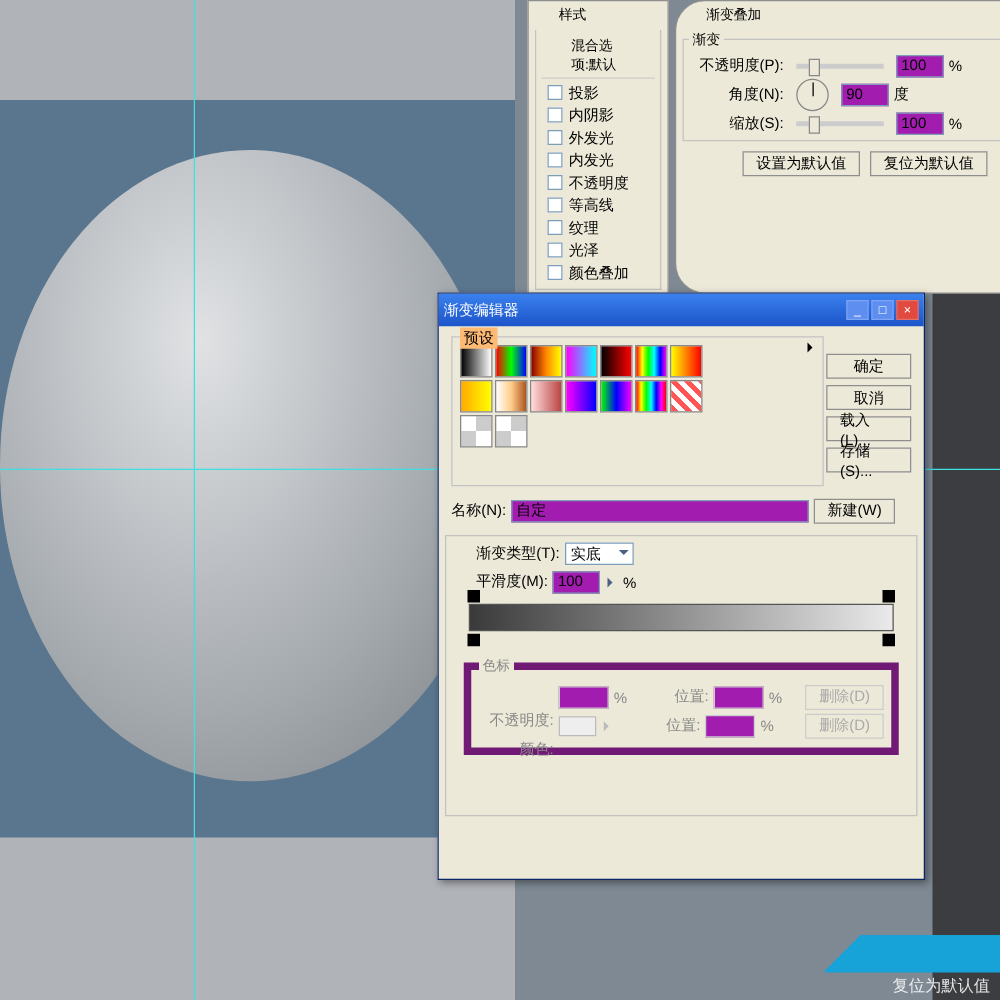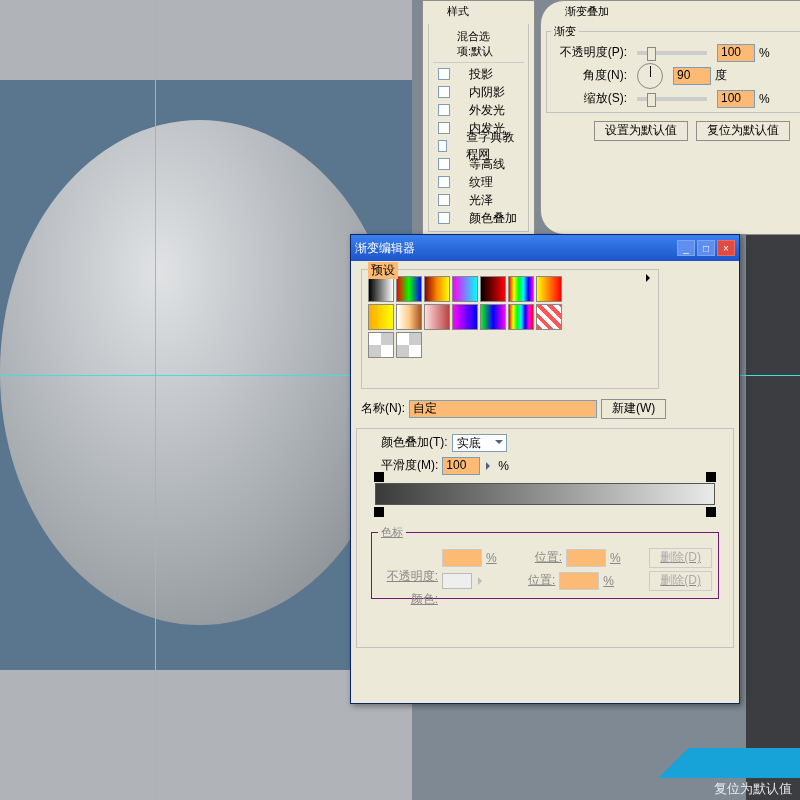--- a/index.html
+++ b/index.html
@@ -15,47 +15,47 @@
 .panel{position:absolute;background:#ece9d8;border:1px solid #8e8e8e;}
 .styles{left:422px;top:0;width:113px;height:250px;}
 .grad{left:540px;top:0;width:304px;height:235px;border-radius:24px;}
 .ptitle{padding:3px 24px;font-size:11px;}
 .group{border:1px solid #c2c2c2;margin:2px 5px 6px;padding:2px 4px 2px;}
 .group legend{padding:0 3px;font-size:11px;}
 .row{display:flex;align-items:center;height:23px;gap:4px;font-size:11px;}
 .row .lab{width:76px;text-align:right;}
 .sel{border:1px solid #7e9db9;background:#fff;height:18px;padding:0 14px 0 4px;position:relative;}
 .sel::after{content:"";position:absolute;right:3px;top:5px;border:4px solid transparent;border-top-color:#4d6185;}
-.num{border:1px solid #7e9db9;background:#fdba74;height:18px;width:38px;padding:0 3px;text-align:left;}
+.num{border:1px solid #7e9db9;background:#a21caf;height:18px;width:38px;padding:0 3px;text-align:left;}
 .chk{width:12px;height:12px;border:1px solid #7e9db9;background:#fff;display:inline-block;margin-right:3px;position:relative;}
 .chk.on::after{content:"";position:absolute;left:1px;top:-1px;width:10px;height:10px;border:solid #2e7d32;border-width:0 0 2px 2px;transform:rotate(-50deg) scale(.6);}
 .btn{border:1px solid #8e8e8e;background:#ece9d8;height:20px;padding:0 10px;display:inline-flex;align-items:center;cursor:default;}
 .slide{height:4px;background:#ccc;width:70px;margin:0 6px;position:relative;}
 .slide::before{content:"";position:absolute;left:10px;top:-4px;width:7px;height:12px;background:#ece9d8;border:1px solid #888;}
 .angle{width:26px;height:26px;border:1px solid #888;border-radius:50%;position:relative;margin:0 6px;}
 .angle::after{content:"";position:absolute;left:12px;top:2px;width:1px;height:11px;background:#000;}
 .gradbar{height:16px;width:100px;border:1px solid #7e9db9;background:linear-gradient(90deg,#575c60,#cfd4d8);}
 .styles ul{list-style:none;margin:0;padding:2px 5px;}
-.styles li{height:18px;display:flex;align-items:center;gap:16px;}
+.styles li{height:18px;display:flex;align-items:center;gap:2px;}
 .editor{position:absolute;left:350px;top:234px;width:390px;height:470px;background:#ece9d8;border:1px solid #0a246a;box-shadow:2px 2px 6px rgba(0,0,0,.4);}
 .tbar{height:22px;background:linear-gradient(#3a81ee,#1c54c9);color:#fff;display:flex;align-items:center;padding:13px 4px;justify-content:space-between;}
 .tbtns{display:flex;gap:2px;}
 .tbtn{width:18px;height:16px;background:#5e8ff0;border:1px solid #fff3;display:flex;align-items:center;justify-content:center;color:#fff;font-size:10px;}
 .tbtn.close{background:#e04a3f;}
 .presets{border:1px solid #c2c2c2;margin:8px 80px 8px 10px;padding:6px;height:120px;position:relative;}
 .plegend{position:absolute;left:6px;top:-8px;background:#fdba74;padding:0 3px;}
 .swatches{display:flex;flex-wrap:wrap;gap:2px;width:210px;}
 .sw{width:26px;height:26px;border:1px solid #888;}
 .sidebtns{position:absolute;right:10px;top:48px;width:68px;display:flex;flex-direction:column;gap:5px;}
 .sidebtns .btn{justify-content:center;}
 .ramp{height:22px;margin:6px 14px 0;border:1px solid #555;background:linear-gradient(90deg,#3a3a3a,#eaeaea);position:relative;}
 .stop{position:absolute;width:10px;height:10px;background:#000;}
 .stop.top{top:-12px;}
 .stop.bot{top:23px;}
-.stopsgrp{border:1px solid #701a75;margin:20px 10px 8px;padding:6px;color:#888;text-decoration:underline;}
+.stopsgrp{border:6px solid #701a75;margin:20px 10px 8px;padding:6px;color:#888;}
 .stopsgrp .row .lab{width:60px;margin-top:37px;}
 .well{width:30px;height:16px;border:1px solid #bbb;background:#eee;}
 .disabled .btn,.disabled .num{color:#aaa;border-color:#ccc;}
 </style>
 </head>
 <body>
 
 <div class="canvas">
   <div class="sheet"></div>
   <div class="ball"></div>
@@ -80,21 +80,21 @@
         <li>
           <span class="chk"></span>
           <span>外发光</span>
         </li>
         <li>
           <span class="chk"></span>
           <span>内发光</span>
         </li>
         <li>
           <span class="chk"></span>
-          <span>查字典教程网</span>
+          <span>不透明度</span>
         </li>
         <li>
           <span class="chk"></span>
           <span>等高线</span>
         </li>
         <li>
           <span class="chk"></span>
           <span>纹理</span>
         </li>
         <li>
@@ -162,30 +162,36 @@
         <div class="sw" style="background: linear-gradient(90deg, rgb(255, 255, 255), rgb(255, 204, 136), rgb(170, 85, 34));"></div>
         <div class="sw" style="background: linear-gradient(90deg, rgb(255, 221, 221), rgb(187, 68, 68));"></div>
         <div class="sw" style="background: linear-gradient(90deg, rgb(255, 0, 255), rgb(0, 0, 255));"></div>
         <div class="sw" style="background: linear-gradient(90deg, rgb(0, 255, 0), rgb(0, 0, 255), rgb(255, 0, 255));"></div>
         <div class="sw" style="background: linear-gradient(90deg, rgb(255, 0, 0), rgb(255, 255, 0), rgb(0, 255, 0), rgb(0, 255, 255), rgb(0, 0, 255), rgb(255, 0, 255), rgb(255, 0, 0));"></div>
         <div class="sw" style="background: repeating-linear-gradient(45deg, rgb(255, 85, 85) 0px, rgb(255, 85, 85) 4px, rgb(255, 255, 255) 4px, rgb(255, 255, 255) 8px);"></div>
         <div class="sw" style="background: repeating-conic-gradient(rgb(204, 204, 204) 0deg, rgb(204, 204, 204) 25%, rgb(255, 255, 255) 0deg, rgb(255, 255, 255) 50%);"></div>
         <div class="sw" style="background: repeating-conic-gradient(rgb(204, 204, 204) 0deg, rgb(204, 204, 204) 25%, rgb(255, 255, 255) 0deg, rgb(255, 255, 255) 50%);"></div>
       </div>
   </div>
+  <div class="sidebtns">
+    <span class="btn">确定</span>
+    <span class="btn">取消</span>
+    <span class="btn">载入(L)...</span>
+    <span class="btn">存储(S)...</span>
+  </div>
 
   <div class="row" style="margin:4px 10px">
     <span>名称(N):</span>
-    <input class="num" style="width: 188px; text-align: left;" value="自定">
+    <input class="num" style="width: 238px; text-align: left;" value="自定">
     <span class="btn">新建(W)</span>
   </div>
 
   <fieldset class="group" style="margin-top:8px;padding-bottom:40px">
     <div class="row" style="margin-left:20px">
-      <span>颜色叠加(T):</span>
+      <span>渐变类型(T):</span>
       <span class="sel" style="width:55px"><span>实底</span></span>
       </div>
     <div class="row" style="margin-left:20px">
       <span>平滑度(M):</span>
       <span class="num">100</span>
       <span style="border:4px solid transparent;border-left-color:#4d6185;margin-left:2px"></span>
       <span>%</span>
       </div>
     <div class="ramp">
       <span class="stop top" style="left:-2px"></span>

